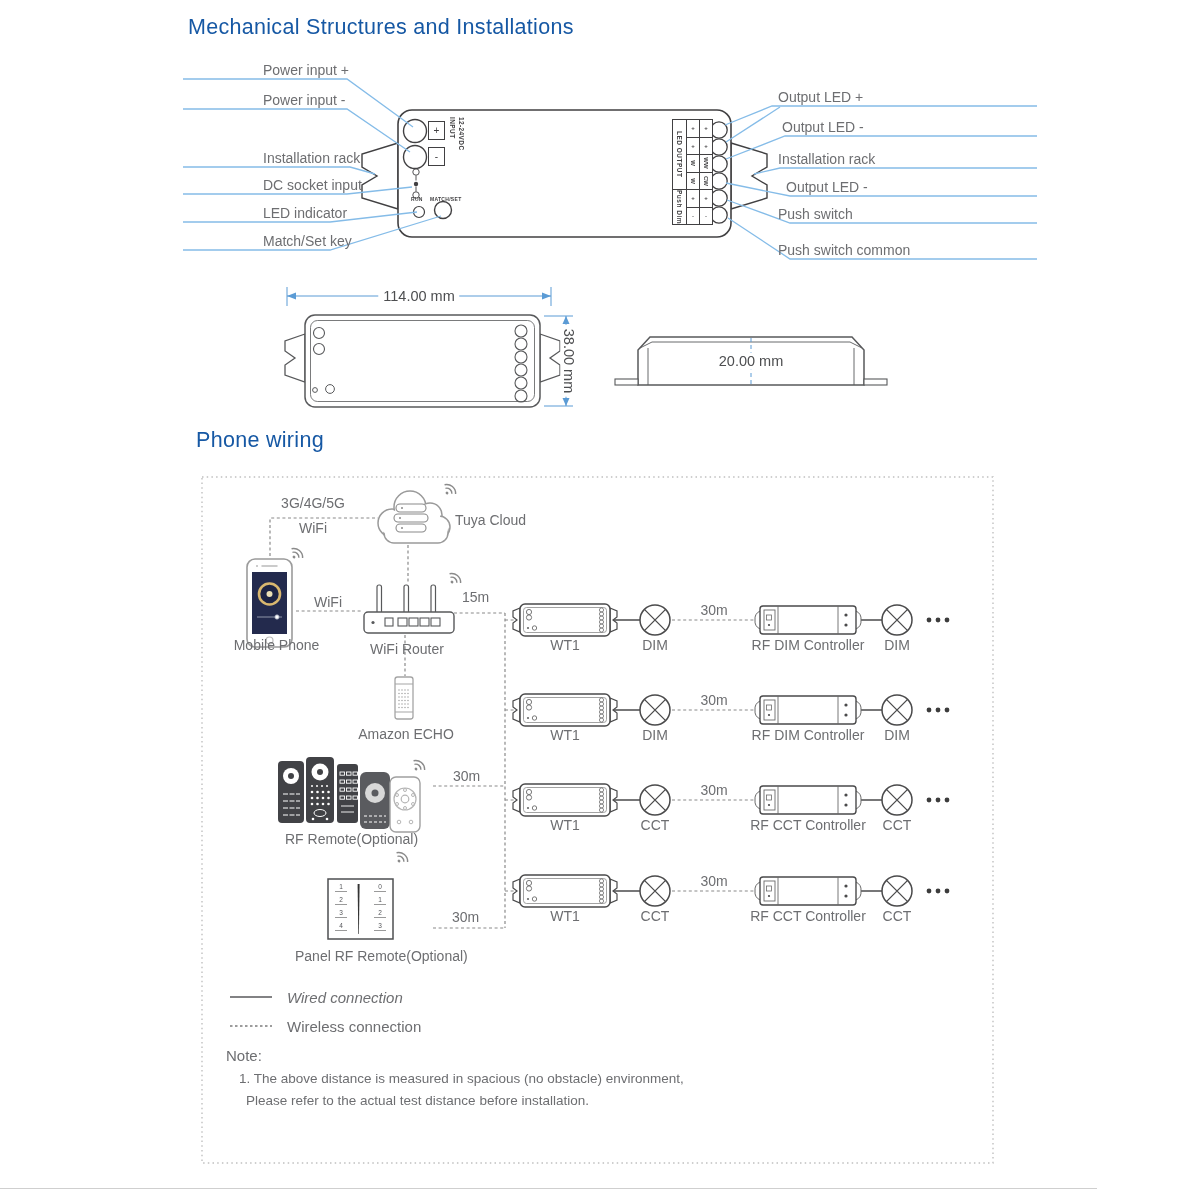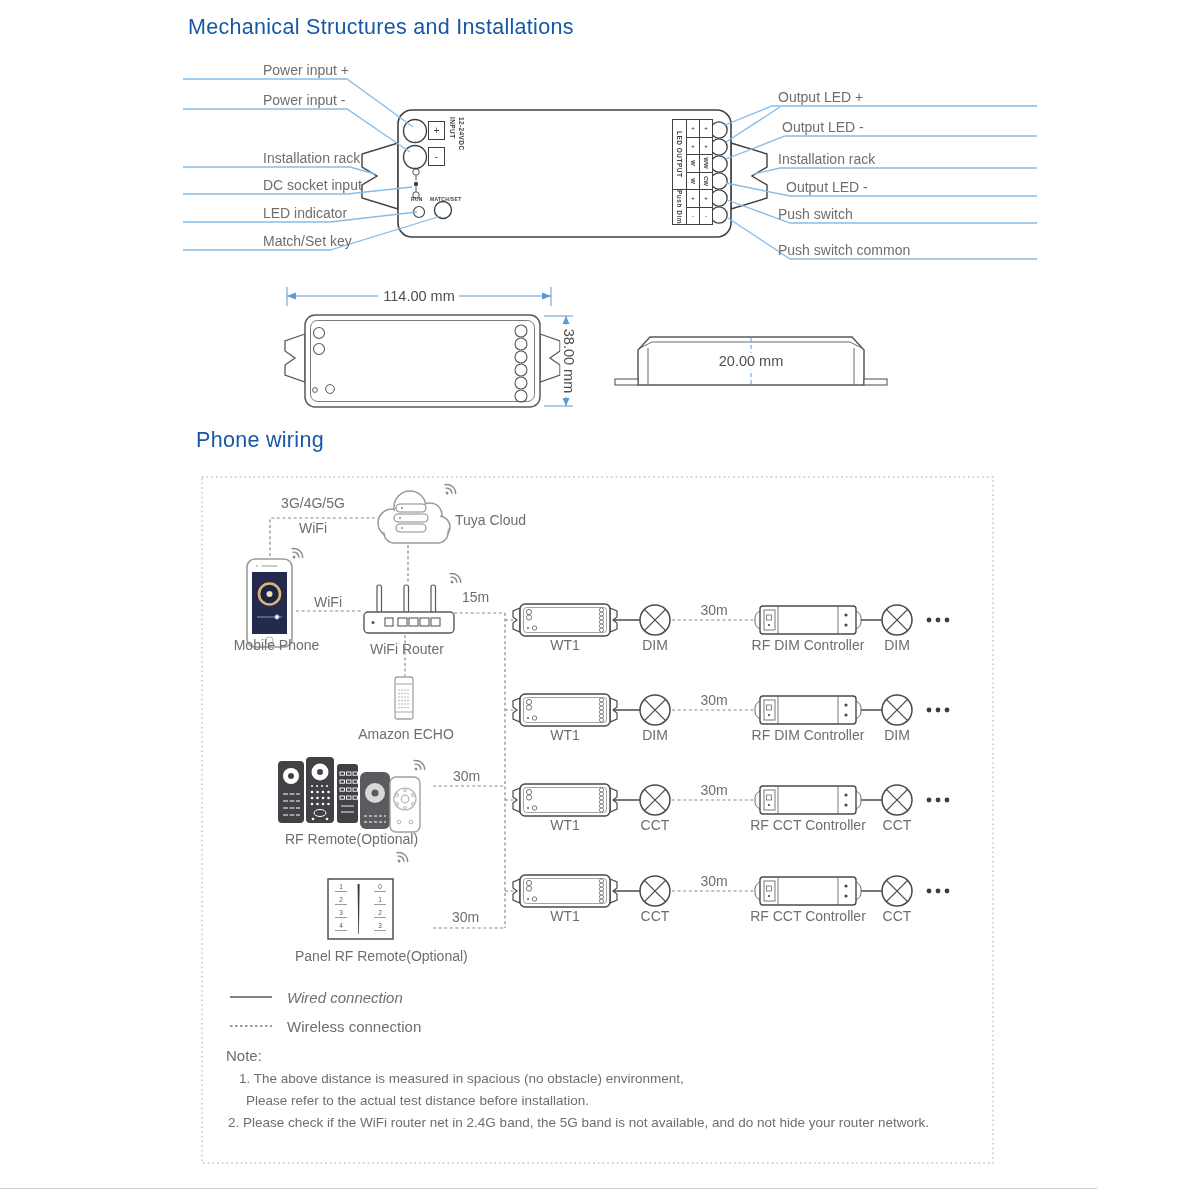--- a/index.html
+++ b/index.html
@@ -487,17 +487,16 @@
 <div class="lbl ctr" style="left:655px;top:908px;">CCT</div>
 <div class="lbl ctr" style="left:714px;top:873px;">30m</div>
 <div class="lbl ctr" style="left:808px;top:908px;">RF CCT Controller</div>
 <div class="lbl ctr" style="left:897px;top:908px;">CCT</div>
 
 <div class="lbl leg" style="left:287px;top:989px;font-style:italic;">Wired connection</div>
 <div class="lbl leg" style="left:287px;top:1018px;">Wireless connection</div>
 <div class="lbl leg" style="left:226px;top:1047px;">Note:</div>
 <div class="lbl note" style="left:219px;top:1071px;margin-left:20px;">1. The above distance is measured in spacious (no obstacle) environment,</div>
 <div class="lbl note" style="left:246px;top:1093px;">Please refer to the actual test distance before installation.</div>
-<div class="lbl note" style="left:228px;top:1115px;">2. Please check if the WiFi router net in 2.4G band, the 5G band is not available, and do not hide your router network.</div>
 
 <div class="bottomline"></div>
 
 </div>
 
 </body></html>

